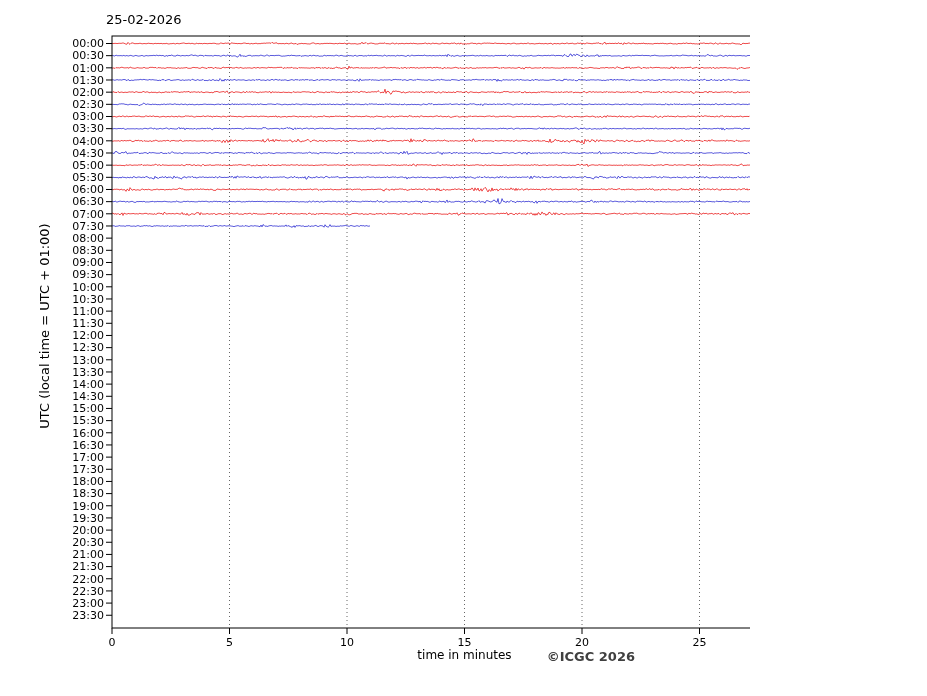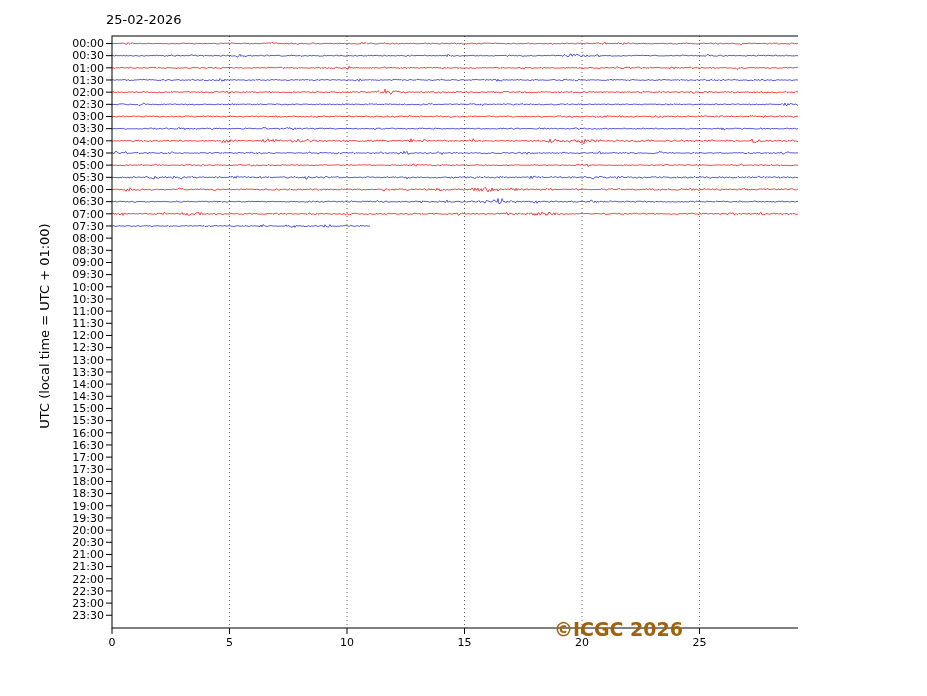--- a/index.html
+++ b/index.html
@@ -6,21 +6,20 @@
     margin: 0; padding: 0;
     background: #ffffff;
     font-family: "DejaVu Sans", "Liberation Sans", sans-serif;
   }
   .figure {
     position: relative;
     width: 750px;
     height: 696px;
     background: #ffffff;
     overflow: hidden;
-    padding-left: 48px;
   }
   .date-title {
     position: absolute;
     left: 106px; top: 12px;
     font-size: 13px;
     color: #000000;
     white-space: nowrap;
   }
   .plot-title {
     position: absolute;
@@ -40,24 +39,24 @@
   .x-axis-title {
     position: absolute;
     left: 112px; top: 648px;
     width: 705px;
     text-align: center;
     font-size: 12px;
     color: #000000;
   }
   .copyright {
     position: absolute;
-    right: 115px; top: 618px;
-    font-size: 19px;
+    right: 115px; top: 649px;
+    font-size: 13px;
     font-weight: bold;
-    color: #a16207;
+    color: #404040;
     white-space: nowrap;
   }
   svg.plot { position: absolute; left: 0; top: 0; }
   svg.plot text {
     font-family: "DejaVu Sans", "Liberation Sans", sans-serif;
     font-size: 11px;
     fill: #000000;
   }
 </style>
 </head>
@@ -193,14 +192,15 @@
       <text x="347" y="646" text-anchor="middle">10</text>
       <line x1="464.5" y1="628" x2="464.5" y2="634" stroke="#000000" stroke-width="1"></line>
       <text x="464.5" y="646" text-anchor="middle">15</text>
       <line x1="582" y1="628" x2="582" y2="634" stroke="#000000" stroke-width="1"></line>
       <text x="582" y="646" text-anchor="middle">20</text>
       <line x1="699.5" y1="628" x2="699.5" y2="634" stroke="#000000" stroke-width="1"></line>
       <text x="699.5" y="646" text-anchor="middle">25</text>
       <line x1="817" y1="628" x2="817" y2="634" stroke="#000000" stroke-width="1"></line>
       <text x="817" y="646" text-anchor="middle">30</text>
     </svg>
+  <div class="x-axis-title">time in minutes</div>
   <div class="copyright">©ICGC 2026</div>
 </div>
 
 </body></html>

